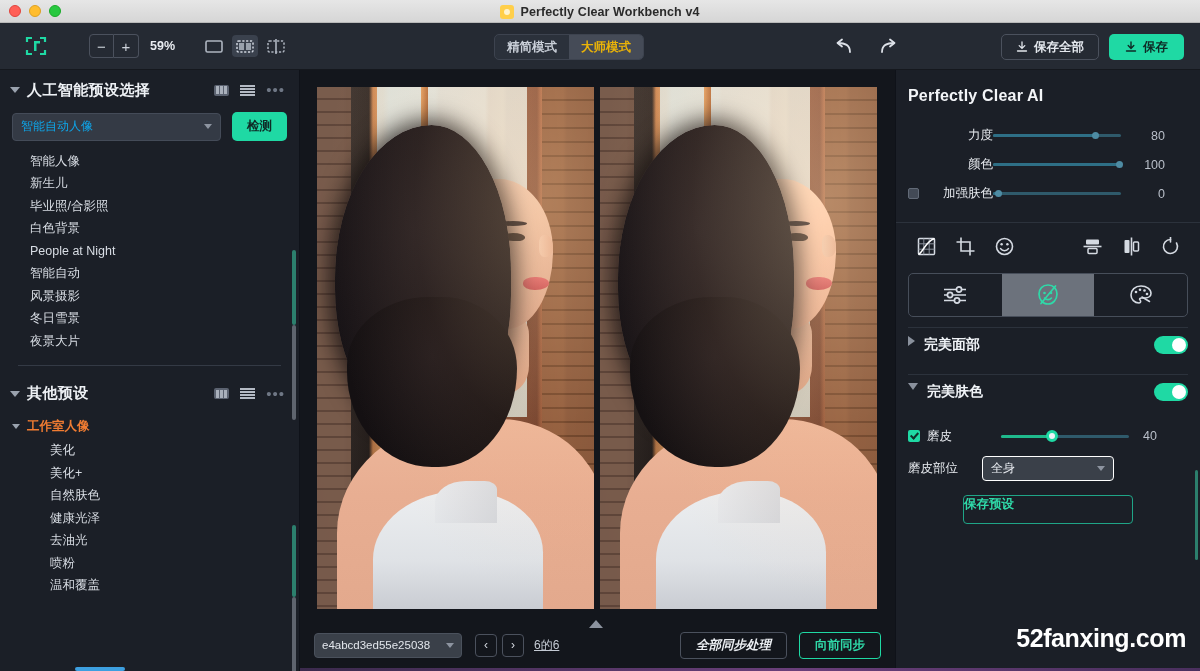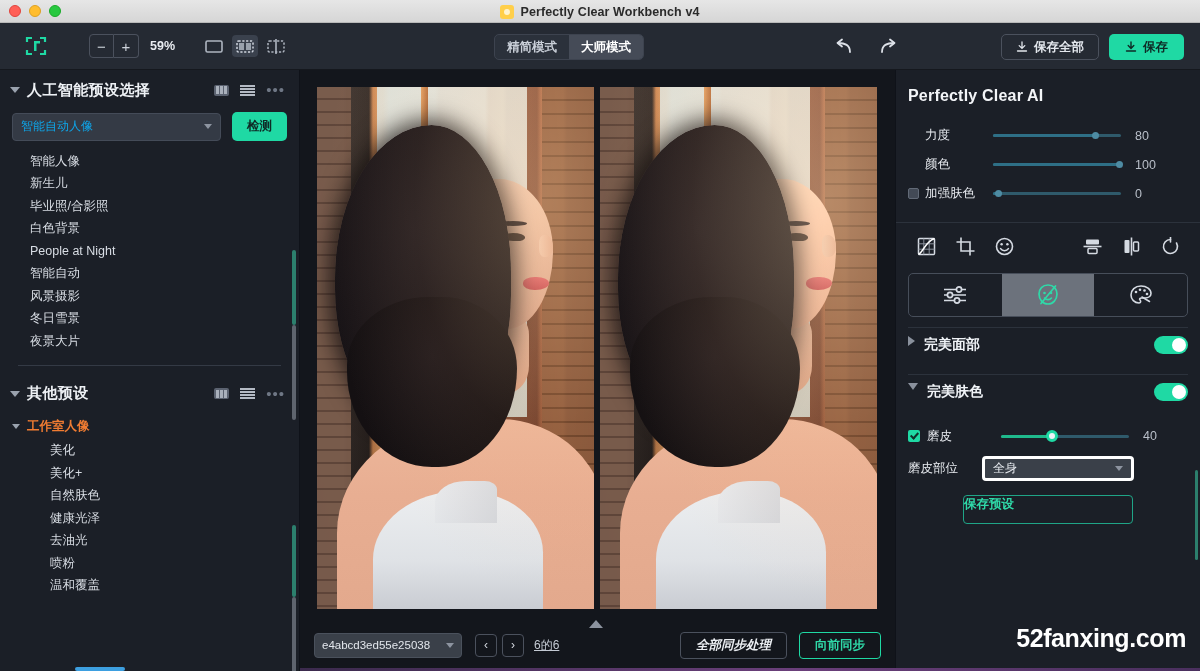--- a/index.html
+++ b/index.html
@@ -74,21 +74,21 @@
 
   .mode-switch {
     position: absolute; left: 494px; top: 11px;
     display: flex; border: 1px solid #3d434f; border-radius: 5px;
     overflow: hidden; height: 26px; background: #2b313b;
   }
   .mode-btn {
     padding: 0 12px; height: 24px; display: flex; align-items: center;
     font-size: 12.5px; font-weight: bold; color: #c9cfd8; cursor: pointer;
   }
-  .mode-btn.active { background: #454b57; color: #ffffff; }
+  .mode-btn.active { background: #454b57; color: #eab308; }
 
   .undo-redo { position: absolute; left: 832px; top: 12px; display: flex; gap: 20px; }
   .ur-btn { width: 24px; height: 24px; cursor: pointer; display:flex; align-items:center; justify-content:center;}
 
   .save-group { position: absolute; right: 16px; top: 11px; display: flex; gap: 10px; }
   .btn-save-all {
     height: 26px; padding: 0 14px; border: 1px solid #4b515d; border-radius: 5px;
     background: transparent; color: #e3e7ed; font-size: 12.5px; font-weight: bold;
     display: flex; align-items: center; gap: 6px; cursor: pointer;
   }
@@ -333,21 +333,21 @@
   
   .right-panel {
     position: absolute; top: 70px; left: 895px; width: 305px; height: 601px;
     background: #1b1f27; border-left: 1px solid #0f1219;
   }
   .rp-title {
     font-size: 16px; font-weight: bold; color: #f3f5f8; padding: 17px 0 0 12px;
     letter-spacing: 0.2px;
   }
   .slider-row {
-    display: flex; align-items: center; height: 29px; padding-left: 12px;
+    display: flex; align-items: center; height: 29px; padding-left: 12px; text-align: right;
   }
   .sl-check {
     width: 11px; height: 11px; border: 1px solid #626a77; border-radius: 2px;
     background: #434a56; margin-right: 6px; cursor: pointer; flex: none;
   }
   .sl-label { width: 68px; font-size: 12.5px; color: #e6e9ee; }
   .sl-track {
     width: 128px; height: 3px; background: #2f5a6b; border-radius: 2px; position: relative; cursor: pointer;
   }
   .sl-fill { position: absolute; left: 0; top: 0; height: 3px; background: #2e6f86; border-radius: 2px; }
@@ -413,21 +413,21 @@
   .ss-fill { position: absolute; left: 0; top: 0; height: 3px; background: #1fb98c; border-radius: 2px; }
   .ss-knob {
     position: absolute; top: -4.5px; width: 12px; height: 12px; border-radius: 50%;
     background: #eef3f7; border: 3px solid #1fd9a4; cursor: pointer;
   }
   .ss-val { margin-left: 14px; font-size: 12.5px; color: #b9bfc9; }
 
   .sel-row { display: flex; align-items: center; height: 34px; padding-left: 12px; }
   .sel-label { width: 74px; font-size: 12.5px; color: #e6e9ee; }
   .sel-box {
-    width: 152px; height: 25px; background: #3a4049; border: 3px solid #ffffff;
+    width: 132px; height: 25px; background: #3a4049; border: 1px solid #ffffff;
     border-radius: 4px; display: flex; align-items: center; padding: 0 8px;
     color: #eaedf2; font-size: 12px; cursor: pointer;
   }
   .sel-box .sv { flex: 1; }
   .btn-save-preset {
     display: block; margin: 10px auto 0 auto; width: 170px; height: 29px;
     border: 1px solid #1fa587; border-radius: 4px; background: transparent;
     color: #2fd9a8; font-size: 12.5px; font-weight: bold; cursor: pointer;
   }
   .watermark {

